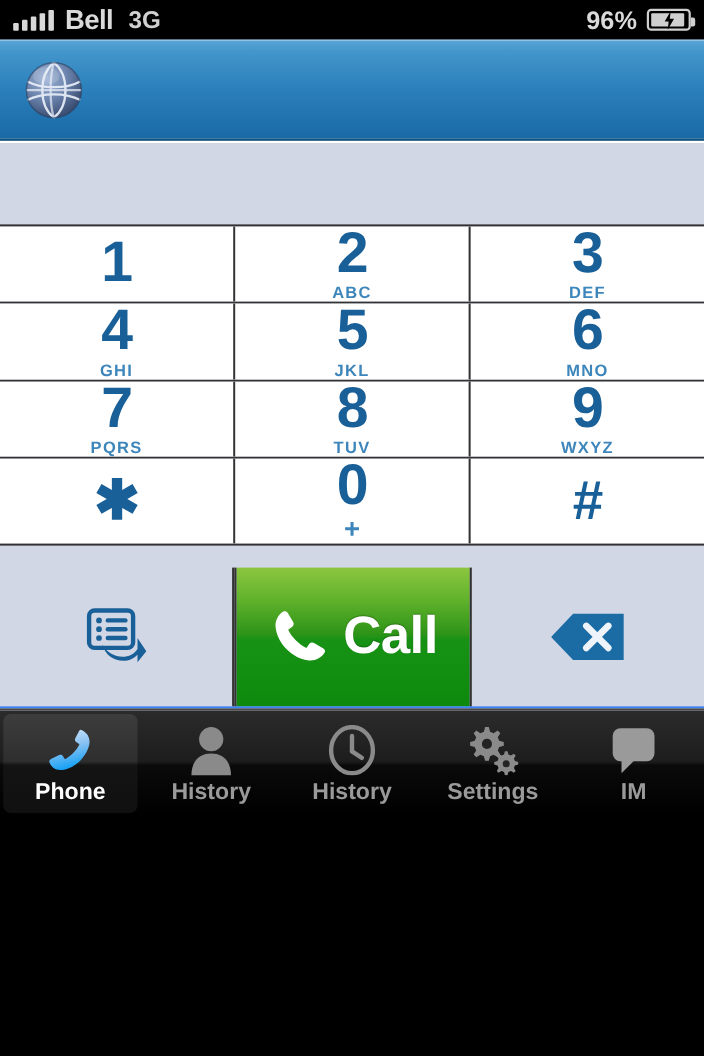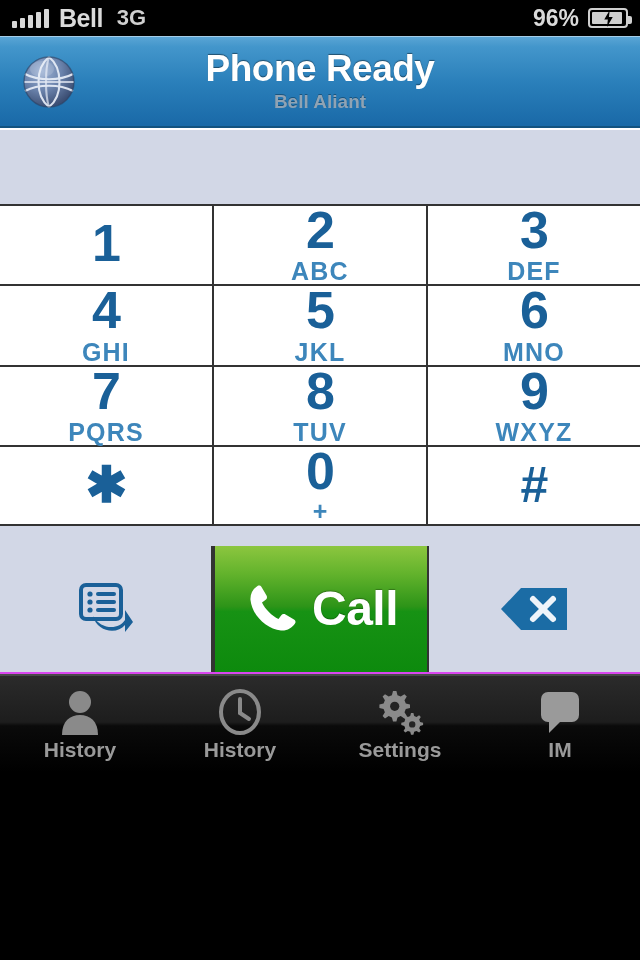--- a/index.html
+++ b/index.html
@@ -72,29 +72,29 @@
     flex:1 1 0; background:#ffffff; border-right:2px solid #333333;
     display:flex; flex-direction:column; align-items:center; justify-content:center;
     cursor:pointer; position:relative;
   }
   .key:last-child { border-right:none; }
   .key .digit {
     font-size:52px; font-weight:bold; color:#1a6098; line-height:.95; letter-spacing:-1px;
   }
   .key .digit.sym { font-size:50px; }
   .key .letters {
-    font-size:25px; font-weight:bold; color:#3d86bb; letter-spacing:1.2px; margin-top:4px; line-height:1;
+    font-size:15px; font-weight:bold; color:#3d86bb; letter-spacing:1.2px; margin-top:4px; line-height:1;
   }
   .key .letters.plus { font-size:25px; letter-spacing:0; margin-top:2px; }
 
   
   .key.noletters .digit { margin-top:0; }
 
   
-  .actions { flex:0 0 128px; height:128px; display:flex; border-bottom:2px solid #d946ef;margin-top:20px; }
+  .actions { flex:0 0 128px; height:128px; display:flex; border-bottom:2px solid #3b82f6;margin-top:20px; }
   .act {
     flex:1 1 0; background:#d2d7e6; display:flex; align-items:center; justify-content:center;
     cursor:pointer; border-right:2px solid #333333;
   }
   .act:last-child { border-right:none; }
   .act.call {
     background:linear-gradient(to bottom,#8cc63f 0%,#63b32c 22%,#2d9418 48%,#179214 52%,#0d8a0d 100%);
     border-left:2px solid #333333; border-right:2px solid #333333;
     display:flex; gap:12px; align-items:center; justify-content:center;
   }
@@ -161,24 +161,20 @@
         <path d="M31 5 C 17 16, 17 44, 31 55"></path>
         <path d="M31 5 C 45 16, 45 44, 31 55"></path>
         <path d="M31 5 C 27 17, 27 43, 31 55" opacity=".75"></path>
         <path d="M7 22 C 20 29, 42 29, 55 22"></path>
         <path d="M7 39 C 20 32, 42 32, 55 39"></path>
         <path d="M6 30 L 56 30" opacity=".8"></path>
       </g>
       <circle cx="31" cy="30" r="25" fill="none" stroke="#2b3b59" stroke-width="1.4" opacity=".55"></circle>
       <ellipse cx="24" cy="17" rx="12" ry="8" fill="#ffffff" opacity=".14"></ellipse>
     </svg>
-    <div class="htext">
-      <div class="htitle">Phone Ready</div>
-      <div class="hsub">Bell Aliant</div>
-    </div>
   </div>
 
   <div class="display" placeholder=""></div>
 
   <div class="keypad">
 
     <div class="krow">
       <div class="key">
         <span class="digit">1</span>
         <span class="letters"></span>
@@ -270,20 +266,38 @@
         <g stroke="#eef4fa" stroke-width="6" stroke-linecap="round">
           <line x1="34" y1="13" x2="54" y2="33"></line>
           <line x1="54" y1="13" x2="34" y2="33"></line>
         </g>
       </svg>
     </div>
   </div>
 
   <div class="tabbar">
 
+    <div class="tab active">
+      <span class="ticon">
+        <svg width="46" height="46" viewBox="0 0 56 56">
+          <defs>
+            <linearGradient id="ghand" x1="0" y1="0" x2="0.25" y2="1">
+              <stop offset="0%" stop-color="#d8eaff"></stop>
+              <stop offset="48%" stop-color="#8fc4f2"></stop>
+              <stop offset="100%" stop-color="#18a2f5"></stop>
+            </linearGradient>
+          </defs>
+          <path d="M41 6 C 47 9, 50 15, 49 21 C 46 36, 31 50, 17 50 C 11 50, 7 47, 5 42
+                   C 4.2 40, 5 38.5, 6.5 37.8 L 15.5 33.4 C 17 32.6, 18.7 33, 19.6 34.4 L 22 38
+                   C 28.5 34.6, 35 28, 38 21.5 L 34.3 19 C 33 18, 32.6 16.3, 33.4 14.8 L 37.8 6.5
+                   C 38.6 5, 39.6 5.2, 41 6 Z" fill="url(#ghand)"></path>
+        </svg>
+      </span>
+      <span class="tlabel">Phone</span>
+    </div>
 
     <div class="tab">
       <span class="ticon">
         <svg width="44" height="46" viewBox="0 0 44 46">
           <circle cx="22" cy="13" r="11" fill="#8a8a8a"></circle>
           <path d="M4 46 C 4 32, 12 26, 22 26 C 32 26, 40 32, 40 46 Z" fill="#8a8a8a"></path>
         </svg>
       </span>
       <span class="tlabel">History</span>
     </div>

